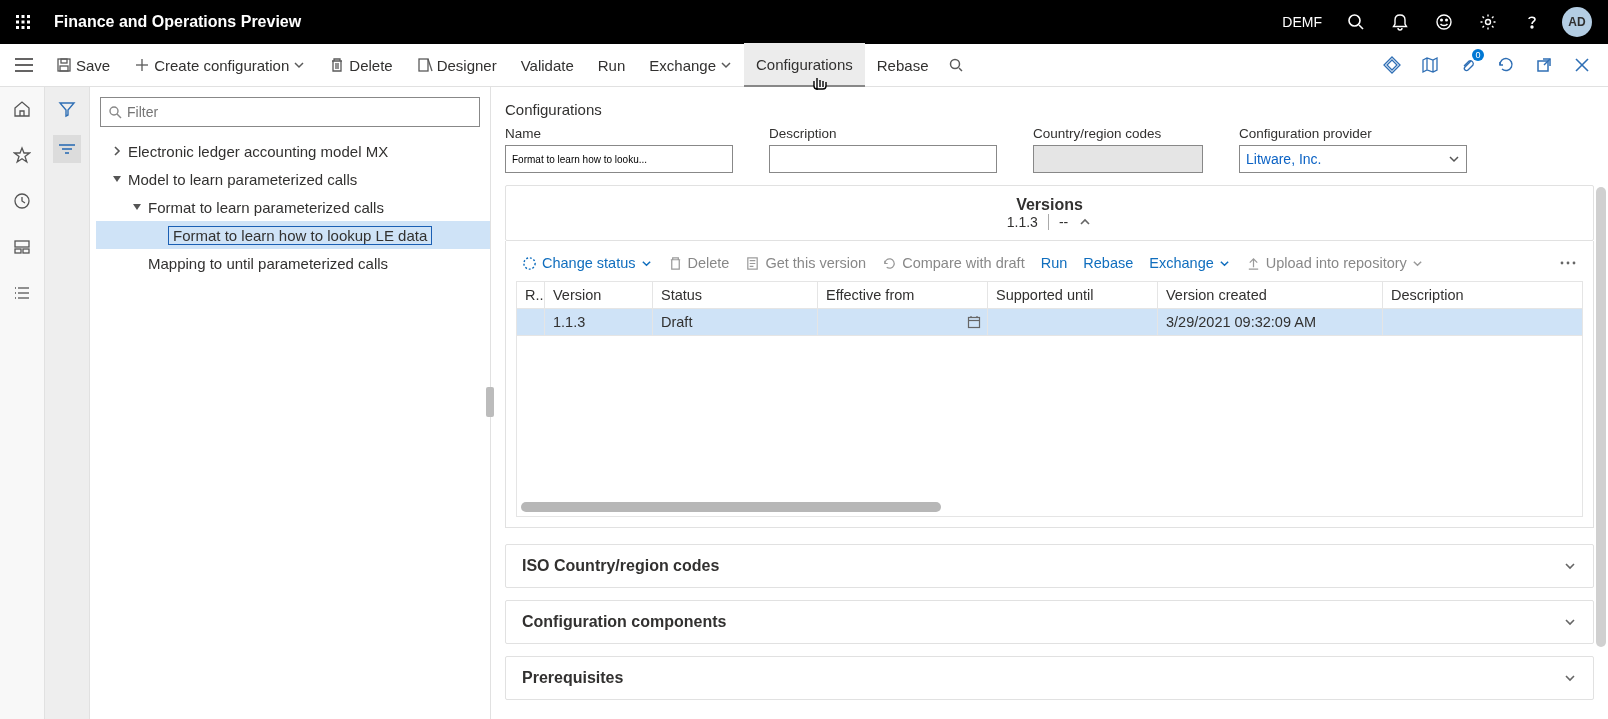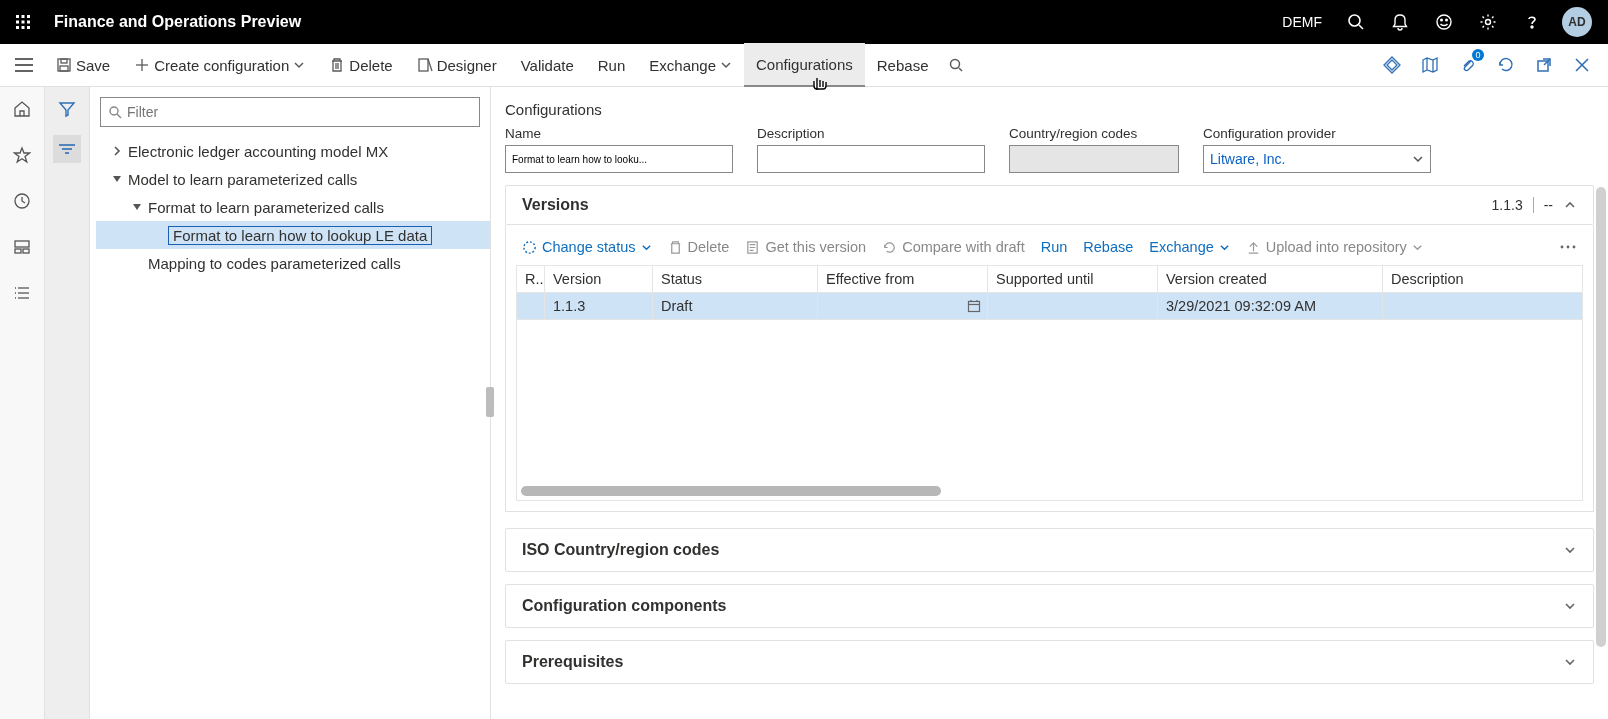--- a/index.html
+++ b/index.html
@@ -249,21 +249,21 @@
     background: #d0d0d0;
     border-radius: 5px;
   }
   .page-title {
     padding: 14px 14px 8px 14px;
     font-size: 15px;
     color: #323130;
   }
   .field-row {
     display: flex;
-    gap: 24px;
+    gap: 36px;
     padding: 0 14px 12px 14px;
   }
   .field {
     display: flex;
     flex-direction: column;
   }
   .field label {
     font-size: 13.5px;
     color: #323130;
     margin-bottom: 4px;
@@ -295,20 +295,21 @@
     display: flex;
     align-items: center;
     justify-content: space-between;
     padding: 10px 16px;
     border: 1px solid #e1e1e1;
     margin: 0 14px;
     font-weight: 600;
     font-size: 16px;
     border-radius: 2px;
     cursor: pointer;
+    flex-direction: column;
   }
   .section-header .sh-right {
     display:flex; align-items:center; gap:10px;
   }
   .section-body {
     border: 1px solid #e1e1e1;
     border-top: none;
     margin: 0 14px 16px 14px;
     padding: 10px 10px 0 10px;
   }
@@ -664,21 +665,21 @@
             </svg>
         </span>
         <span class="label">Format to learn parameterized calls</span>
       </div>
       <div class="tree-row indent-3 selected">
         <span class="tree-toggle"></span>
         <span class="label">Format to learn how to lookup LE data</span>
       </div>
       <div class="tree-row indent-2">
         <span class="tree-toggle"></span>
-        <span class="label">Mapping to codes parameterized calls</span>
+        <span class="label">Mapping to until parameterized calls</span>
       </div>
     </div>
     <div class="splitter-handle"></div>
   </div>
 
   <div class="content-pane">
     <div class="page-title">Configurations</div>
 
     <div class="field-row">
       <div class="field" style="width:228px;">

